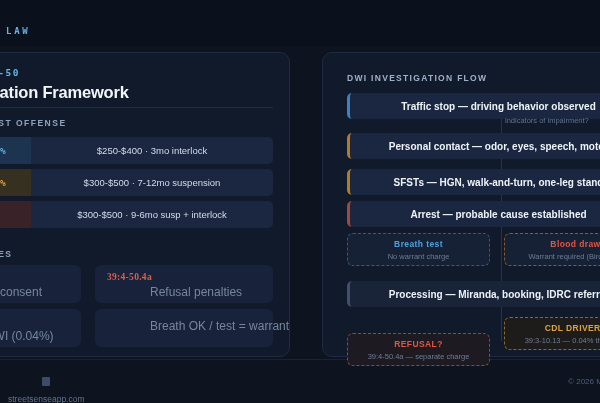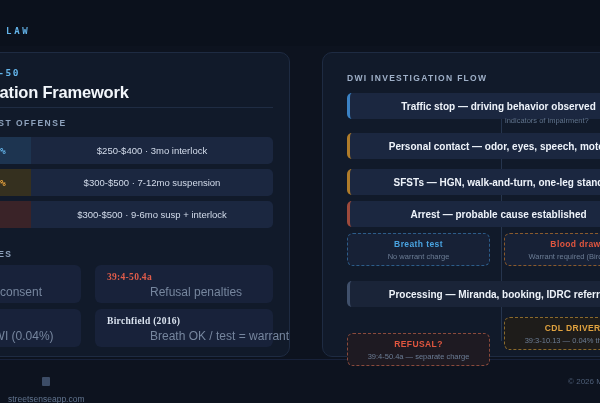--- a/index.html
+++ b/index.html
@@ -219,21 +219,20 @@
     </div>
     <div class="stat-card sc-2">
       <div class="stat-code code-red">39:4-50.4a</div>
       <div class="stat-desc">Refusal penalties</div>
     </div>
     <div class="stat-card sc-3">
       <div class="stat-code code-amber">39:3-10.13</div>
       <div class="stat-desc">CDL DWI (0.04%)</div>
     </div>
     <div class="stat-card sc-4">
-      <div class="stat-code code-white">Birchfield (2016)</div>
       <div class="stat-desc">Breath OK / test = warrant</div>
     </div>
   </div>
 
   <div class="panel panel-right">
     <div class="flow-label">DWI INVESTIGATION FLOW</div>
     <div class="spine"></div>
 
     <div class="flow-step fs-1">Traffic stop — driving behavior observed</div>
     <div class="conn-label">indicators of impairment?</div>

